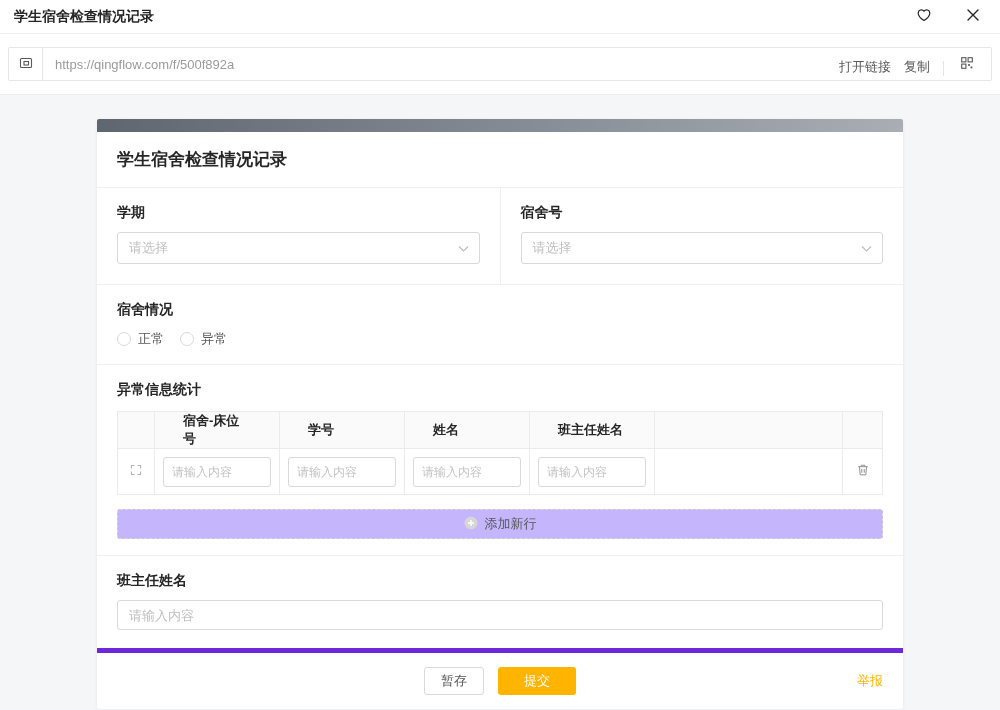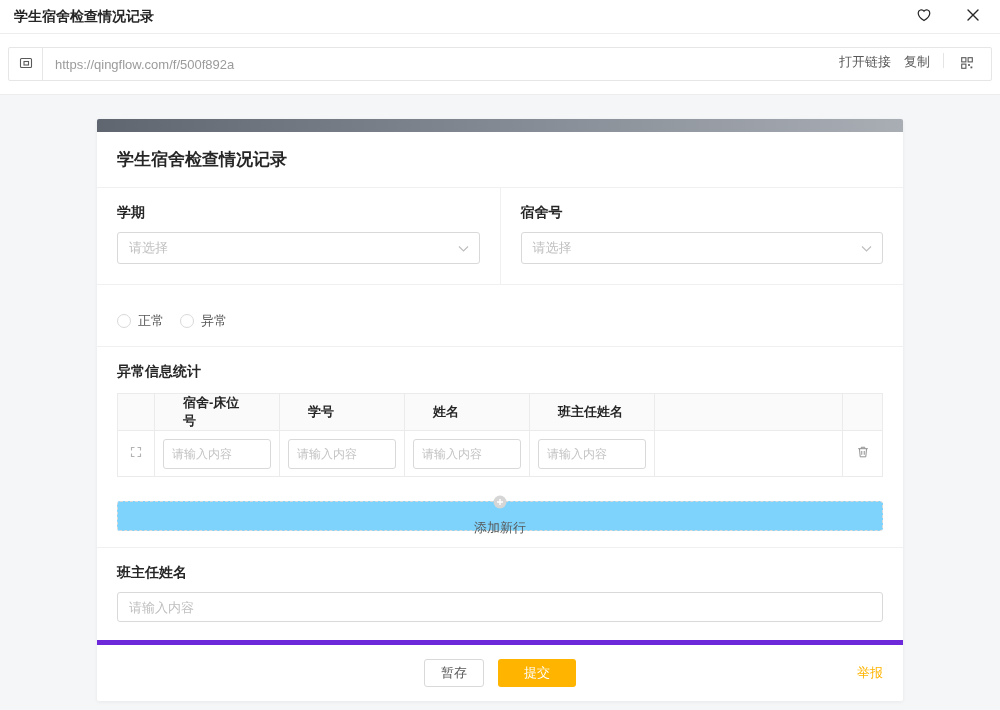--- a/index.html
+++ b/index.html
@@ -24,21 +24,21 @@
   .urlbar-wrap { background: #fff; padding: 13px 8px; border-bottom: 1px solid #ededed; }
   .urlbar {
     height: 34px; border: 1px solid #e6e6e6; border-radius: 2px;
     display: flex; align-items: center; background: #fff;
   }
   .urlbar-embed {
     width: 34px; height: 100%; border-right: 1px solid #e6e6e6;
     display: flex; align-items: center; justify-content: center;
   }
   .urlbar-url { flex: 1; padding: 0 12px; color: #9b9b9b; font-size: 13px; }
-  .urlbar-actions { display: flex; align-items: flex-start; gap: 13px; padding-right: 14px; }
+  .urlbar-actions { display: flex; align-items: flex-end; gap: 13px; padding-right: 14px; }
   .urlbar-link { color: #595959; font-size: 13px; cursor: pointer; text-decoration: none; }
   .urlbar-sep { width: 1px; height: 15px; background: #e4e4e4; }
 
   
   .main { padding-top: 24px; }
   .card {
     width: 806px; margin: 0 auto; background: #fff;
     box-shadow: 0 1px 4px rgba(0,0,0,0.06); border-radius: 2px; overflow: hidden;
   }
   .grad-bar { height: 13px; background: linear-gradient(90deg, #5f6670 0%, #878d96 55%, #a9aeb5 100%); }
@@ -74,23 +74,23 @@
   }
   .grid-table td { height: 46px; padding: 0 8px; background: #fff; }
   .cell-center { text-align: center; }
   .cell-input {
     width: 100%; height: 30px; border: 1px solid #d9d9d9; border-radius: 3px;
     padding: 0 8px; font-size: 12px; font-family: inherit; color: #262626; outline: none;
   }
   .cell-input::placeholder { color: #c3c3c3; }
 
   .add-row {
-    margin-top: 24px; height: 30px; border: 1px dashed #d9d9d9; border-radius: 3px;
+    margin-top: 14px; height: 30px; border: 1px dashed #d9d9d9; border-radius: 3px;
     display: flex; align-items: center; justify-content: center; gap: 7px;
-    cursor: pointer; background: #7dd3fc; flex-direction: column;
+    cursor: pointer; background: #c4b5fd;
   }
   .add-row-text { color: #595959; font-size: 13px; }
 
   .text-input {
     margin-top: 10px; width: 100%; height: 30px; border: 1px solid #d9d9d9; border-radius: 3px;
     padding: 0 11px; font-size: 13px; font-family: inherit; color: #262626; outline: none;
   }
   .text-input::placeholder { color: #bfbfbf; }
   .section-last { border-bottom: 5px solid #6d28d9; padding: 16px 20px 18px; }
 
@@ -181,20 +181,21 @@
           <span class="chev">
             <svg width="11" height="7" viewBox="0 0 11 7">
                 <path d="M1 1 L5.5 5.5 L10 1" fill="none" stroke="#bfbfbf" stroke-width="1.2"></path>
               </svg>
           </span>
         </div>
       </div>
     </div>
 
     <div class="section">
+      <div class="field-label">宿舍情况</div>
       <div class="radios">
         <label class="radio-opt">
           <span class="radio-circle"></span>
           <span>正常</span>
         </label>
         <label class="radio-opt">
           <span class="radio-circle"></span>
           <span>异常</span>
         </label>
       </div>

